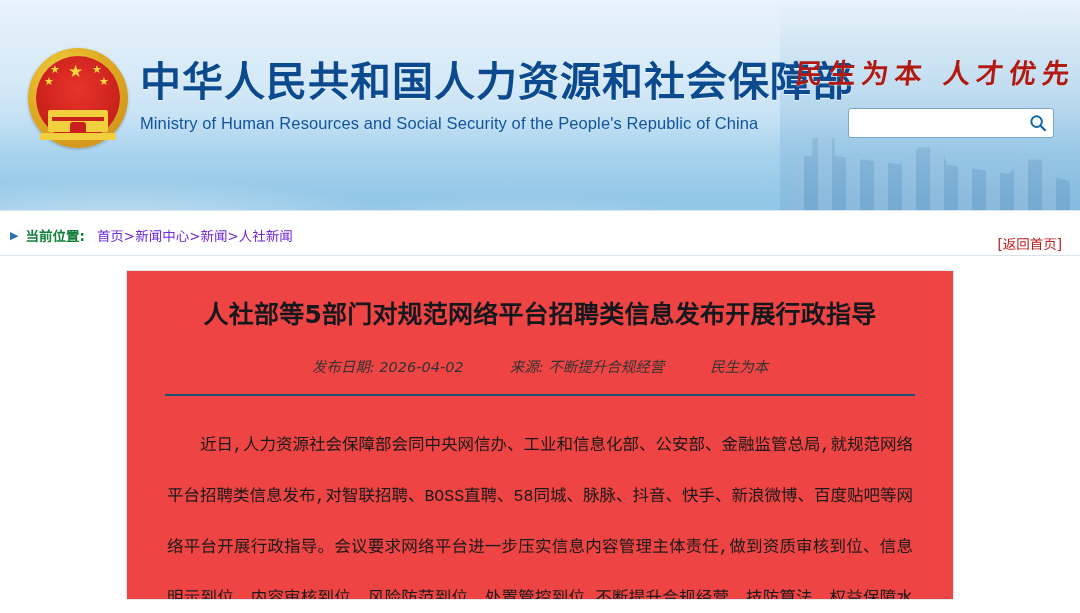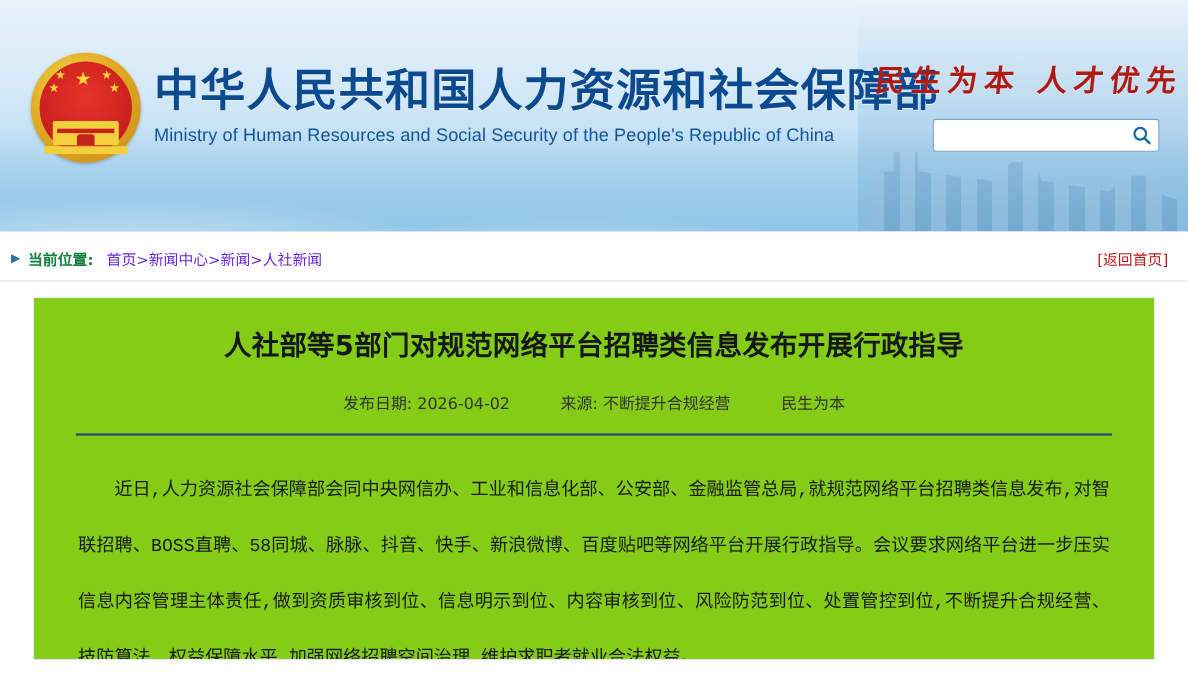--- a/index.html
+++ b/index.html
@@ -231,33 +231,33 @@
     margin-right: 12px;
     font-family: "DejaVu Sans", sans-serif;
   }
   .crumb-path {
     color: #6d28d9;
     font-family: "DejaVu Sans", sans-serif;
   }
   .crumb-right {
     position: absolute;
     right: 18px;
-    top: 14px;
+    top: 22px;
     font-size: 13.5px;
     color: #c01a1a;
     font-family: "DejaVu Sans", sans-serif;
     cursor: pointer;
   }
 
   
   .article-wrap {
     position: relative;
-    width: 1020px;
+    width: 828px;
     margin: 14px auto 0 auto;
-    background: #84cc16;
+    background: #ef4444;
     border: 1px solid #dfe7ee;
     box-sizing: border-box;
     height: 330px;
     overflow: hidden;
   }
   .article-title {
     margin: 26px 60px 0 60px;
     text-align: center;
     font-family: "DejaVu Sans", "Liberation Sans", sans-serif;
     font-size: 25px;
@@ -268,20 +268,21 @@
   }
   .article-meta {
     margin: 22px auto 0 auto;
     width: 700px;
     display: flex;
     justify-content: center;
     gap: 46px;
     font-family: "DejaVu Sans", sans-serif;
     font-size: 14.5px;
     color: #333;
+    font-style: italic;
   }
   .meta-print { cursor: pointer; }
   .rule {
     margin: 18px 38px 0 38px;
     height: 2px;
     background: #1f4e79;
   }
   .article-body {
     margin: 24px 40px 8px 40px;
     font-family: Liberation Mono, monospace;

